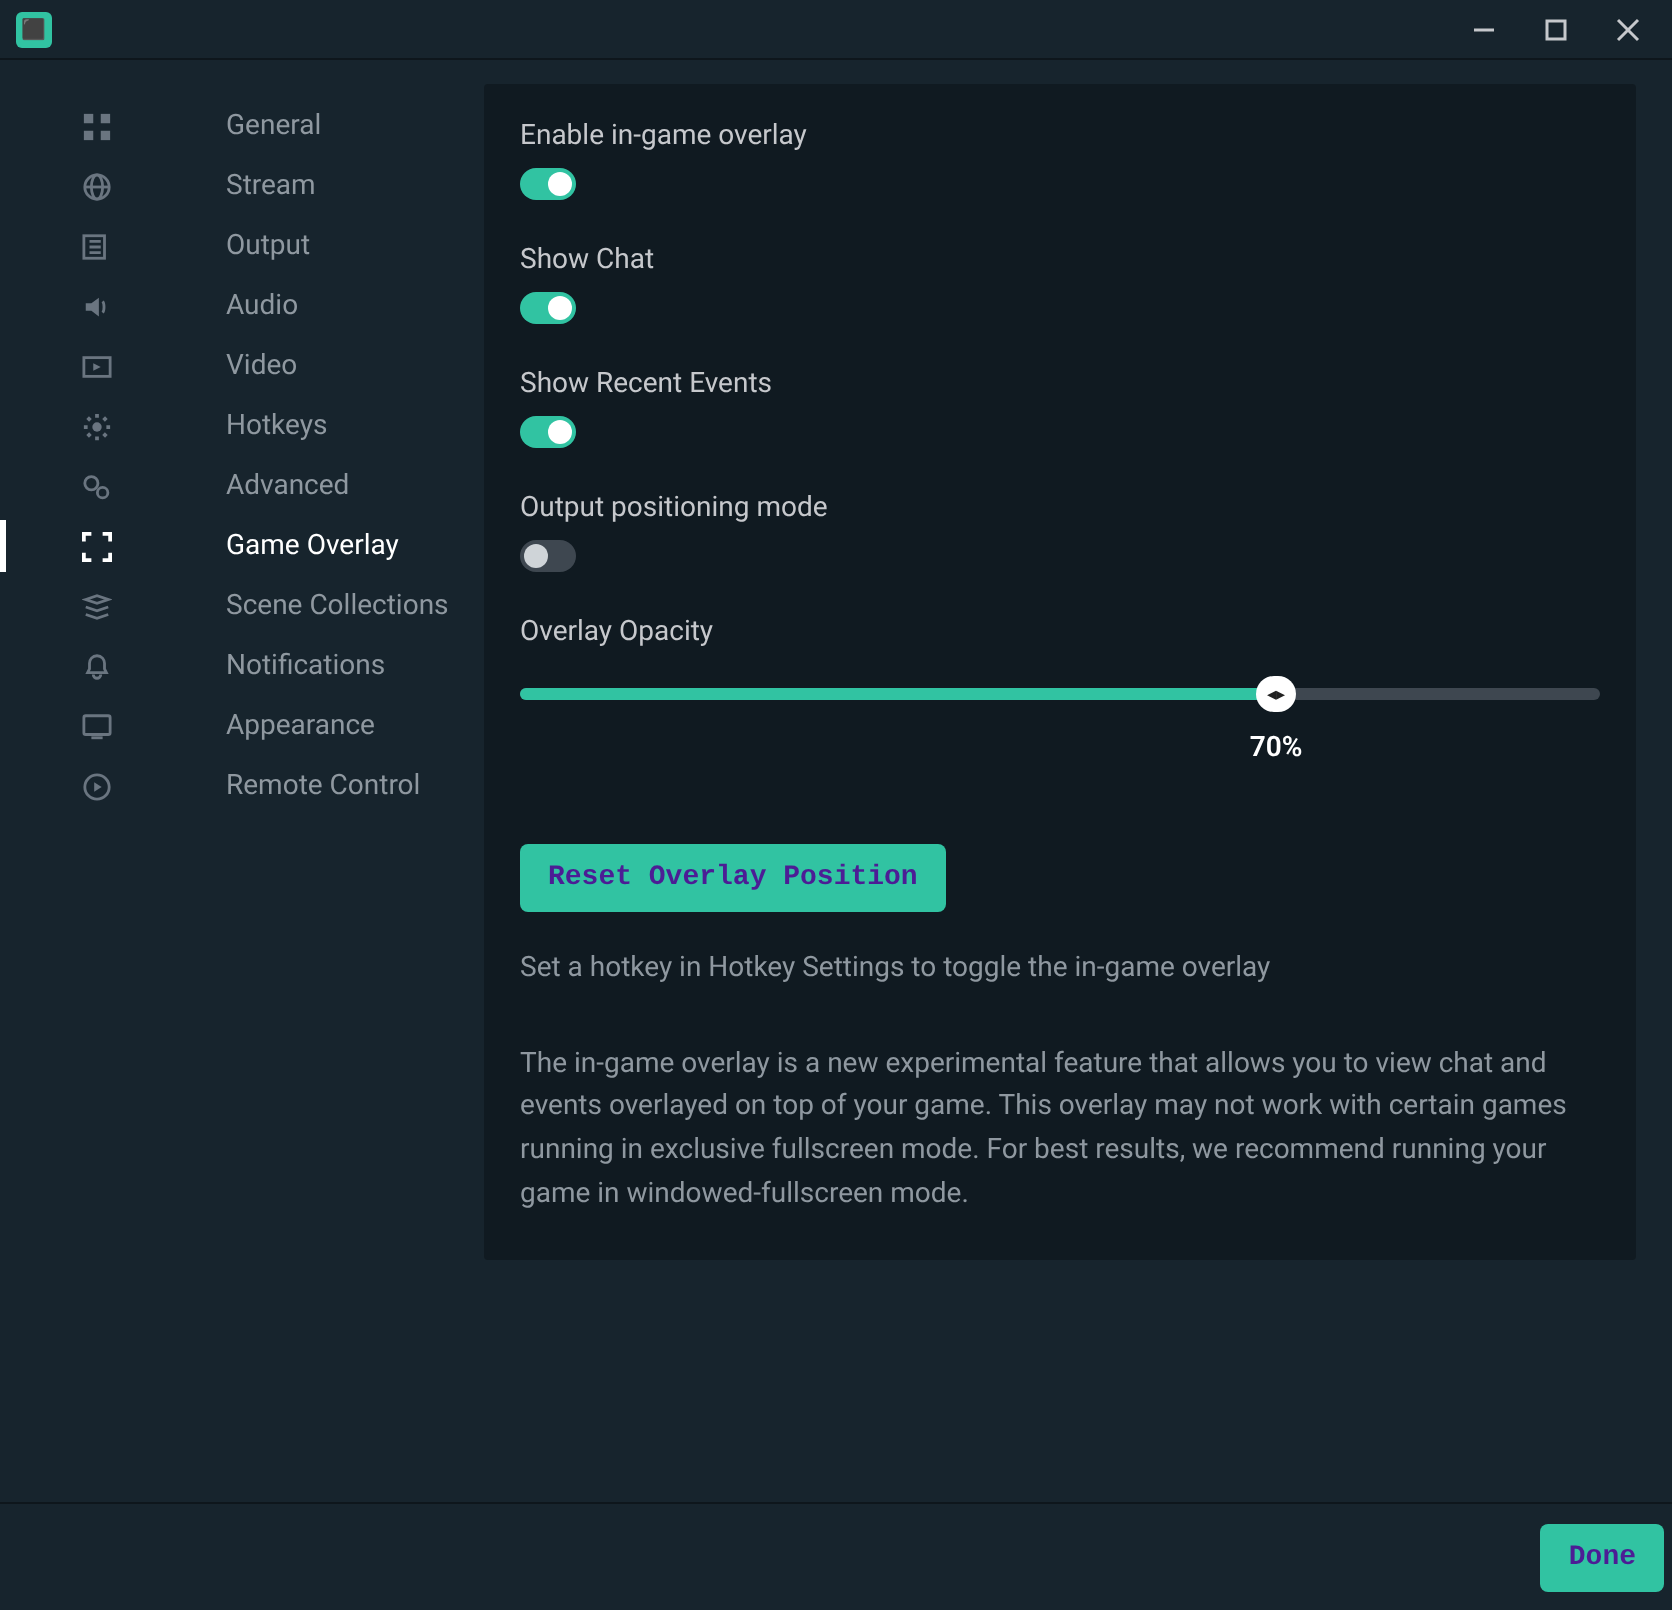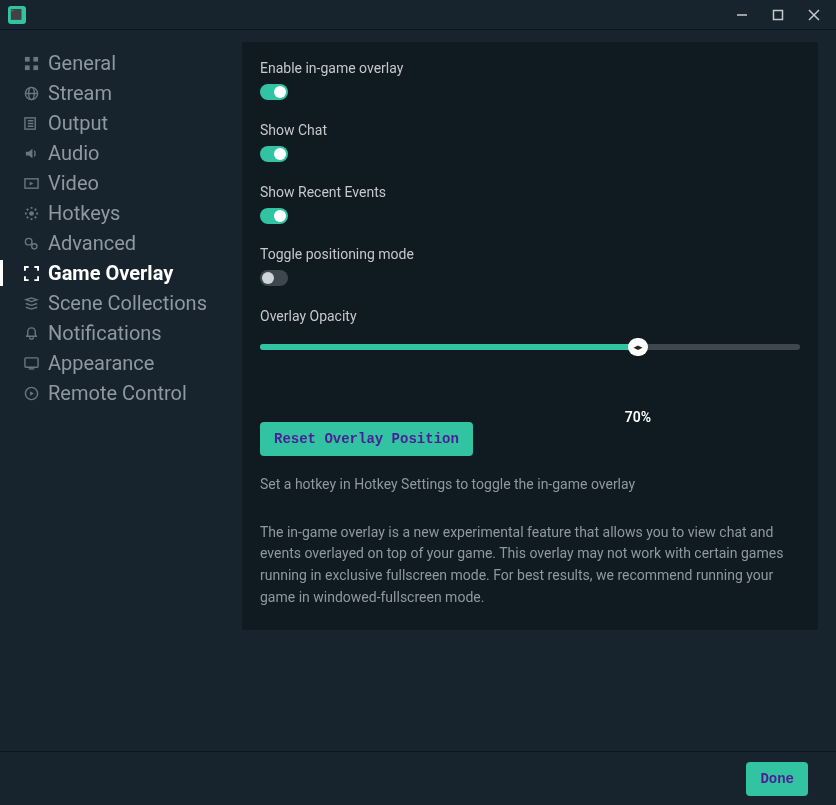--- a/index.html
+++ b/index.html
@@ -55,35 +55,36 @@
   
   .sidebar {
     width: 242px;
     background: #17242d;
     padding-top: 18px;
   }
   .sidebar-item {
     display: flex;
     align-items: center;
     height: 30px;
-    padding-left: 24px;
+    padding-left: 41px;
     cursor: pointer;
     color: #8f98a0;
-    font-size: 20px;
+    font-size: 14px;
     position: relative;
+    gap: 48px;
   }
   .sidebar-item .icon-slot {
     width: 24px;
     display: flex; align-items: center; justify-content: flex-start;
     color: #6a7580;
   }
   .sidebar-item .icon-slot svg { width: 15px; height: 15px; fill: currentColor; }
   .sidebar-item.active {
     color: #ffffff;
-    font-weight: 700;
+    font-weight: 400;
   }
   .sidebar-item.active .icon-slot { color: #ffffff; }
   .sidebar-item.active::before {
     content: "";
     position: absolute; left: 0; top: 2px; bottom: 2px;
     width: 3px; background: #ffffff;
   }
 
   
   .main {
@@ -133,21 +134,21 @@
     background: #ffffff;
     border-radius: 10px;
     transform: translateX(-50%);
     display: flex; align-items: center; justify-content: center;
     cursor: pointer;
     font-size: 9px; color: #222;
   }
   .slider-value {
     position: absolute; top: 34px;
     transform: translateX(-50%);
-    color: #ffffff; font-weight: 600; font-size: 14px; margin-top: 43px;
+    color: #ffffff; font-weight: 600; font-size: 14px;
   }
 
   .btn {
     display: inline-block;
     background: #31c3a2;
     color: #4c1d95;
     font-weight: 600;
     font-size: 14px;
     padding: 9px 14px;
     border-radius: 4px;
@@ -156,21 +157,21 @@
     font-family: Liberation Mono, monospace;
   }
   .desc { color: #8f98a0; font-size: 14px; line-height: 1.55; margin-top: 18px; }
   .desc2 { color: #8f98a0; font-size: 14px; line-height: 1.55; margin-top: 26px; }
 
   .footer {
     height: 54px;
     display: flex;
     align-items: center;
     justify-content: flex-end;
-    padding-right: 28px;
+    padding-right: 4px;
     border-top: 1px solid #0e161c;
     background: #17242d;
   }
 </style>
 </head>
 <body>
 
 <div class="window">
 
   <div class="titlebar">
@@ -326,21 +327,21 @@
         </div>
 
         <div class="setting-row">
           <div class="setting-label">Show Recent Events</div>
           <div class="toggle on">
               <div class="knob"></div>
             </div>
         </div>
 
         <div class="setting-row">
-          <div class="setting-label">Toggle positioning mode</div>
+          <div class="setting-label">Output positioning mode</div>
           <div class="toggle">
               <div class="knob"></div>
             </div>
         </div>
 
         <div class="setting-row" style="margin-bottom:40px;">
           <div class="setting-label">Overlay Opacity</div>
           <div class="slider-wrap">
             <div class="slider-track"></div>
             <div class="slider-fill" id="opacity-fill" style="width: 70%;"></div>

